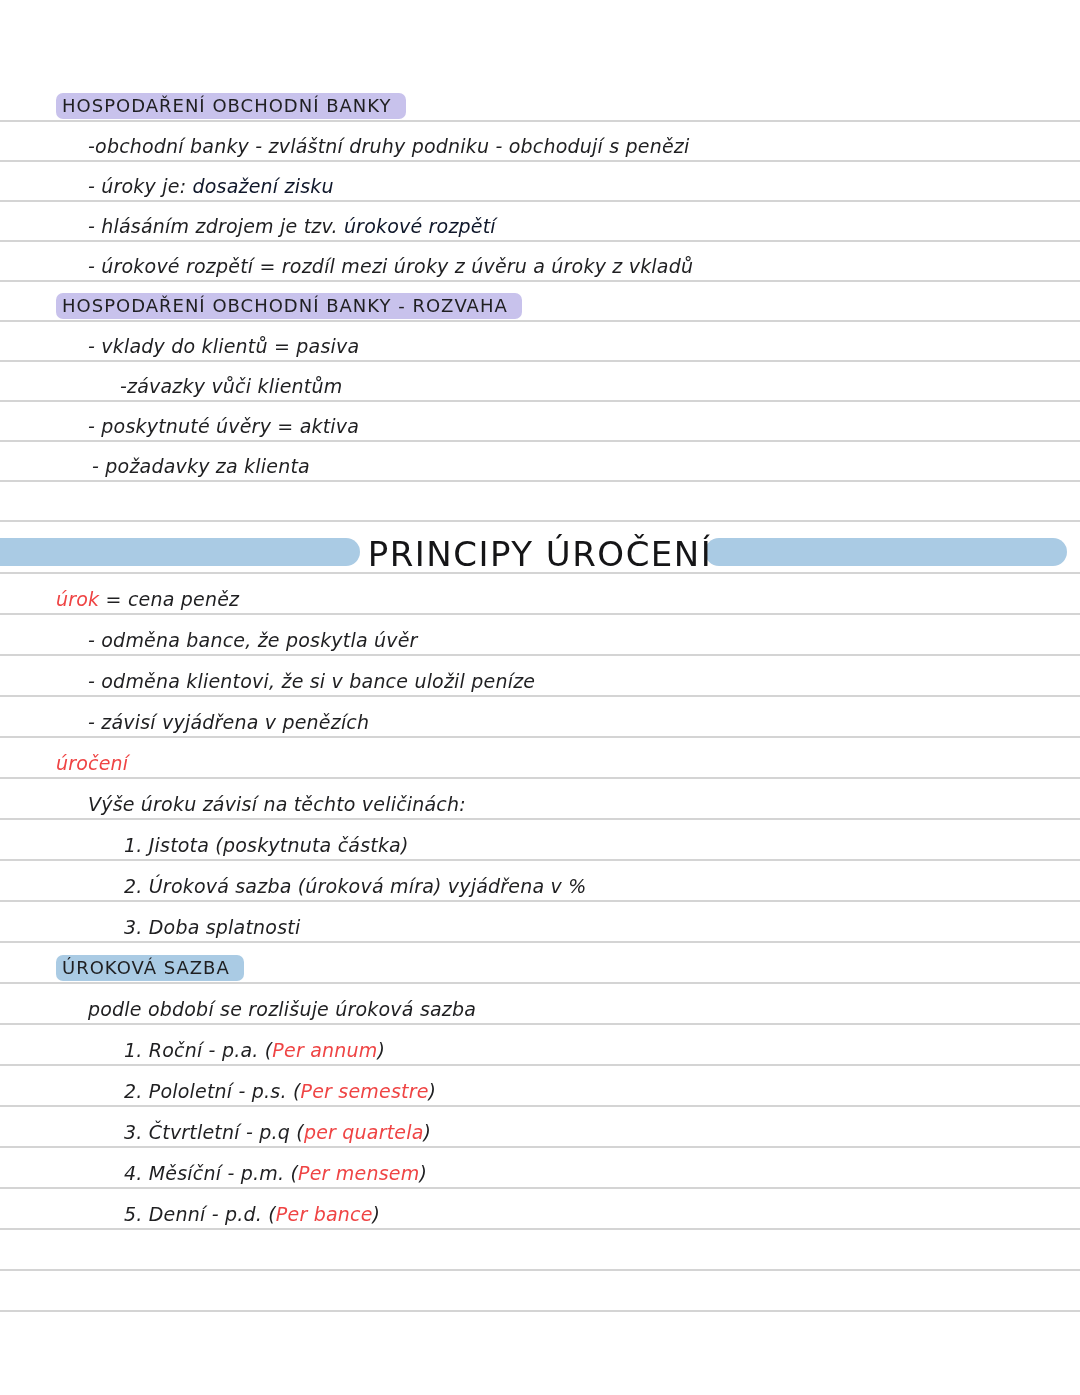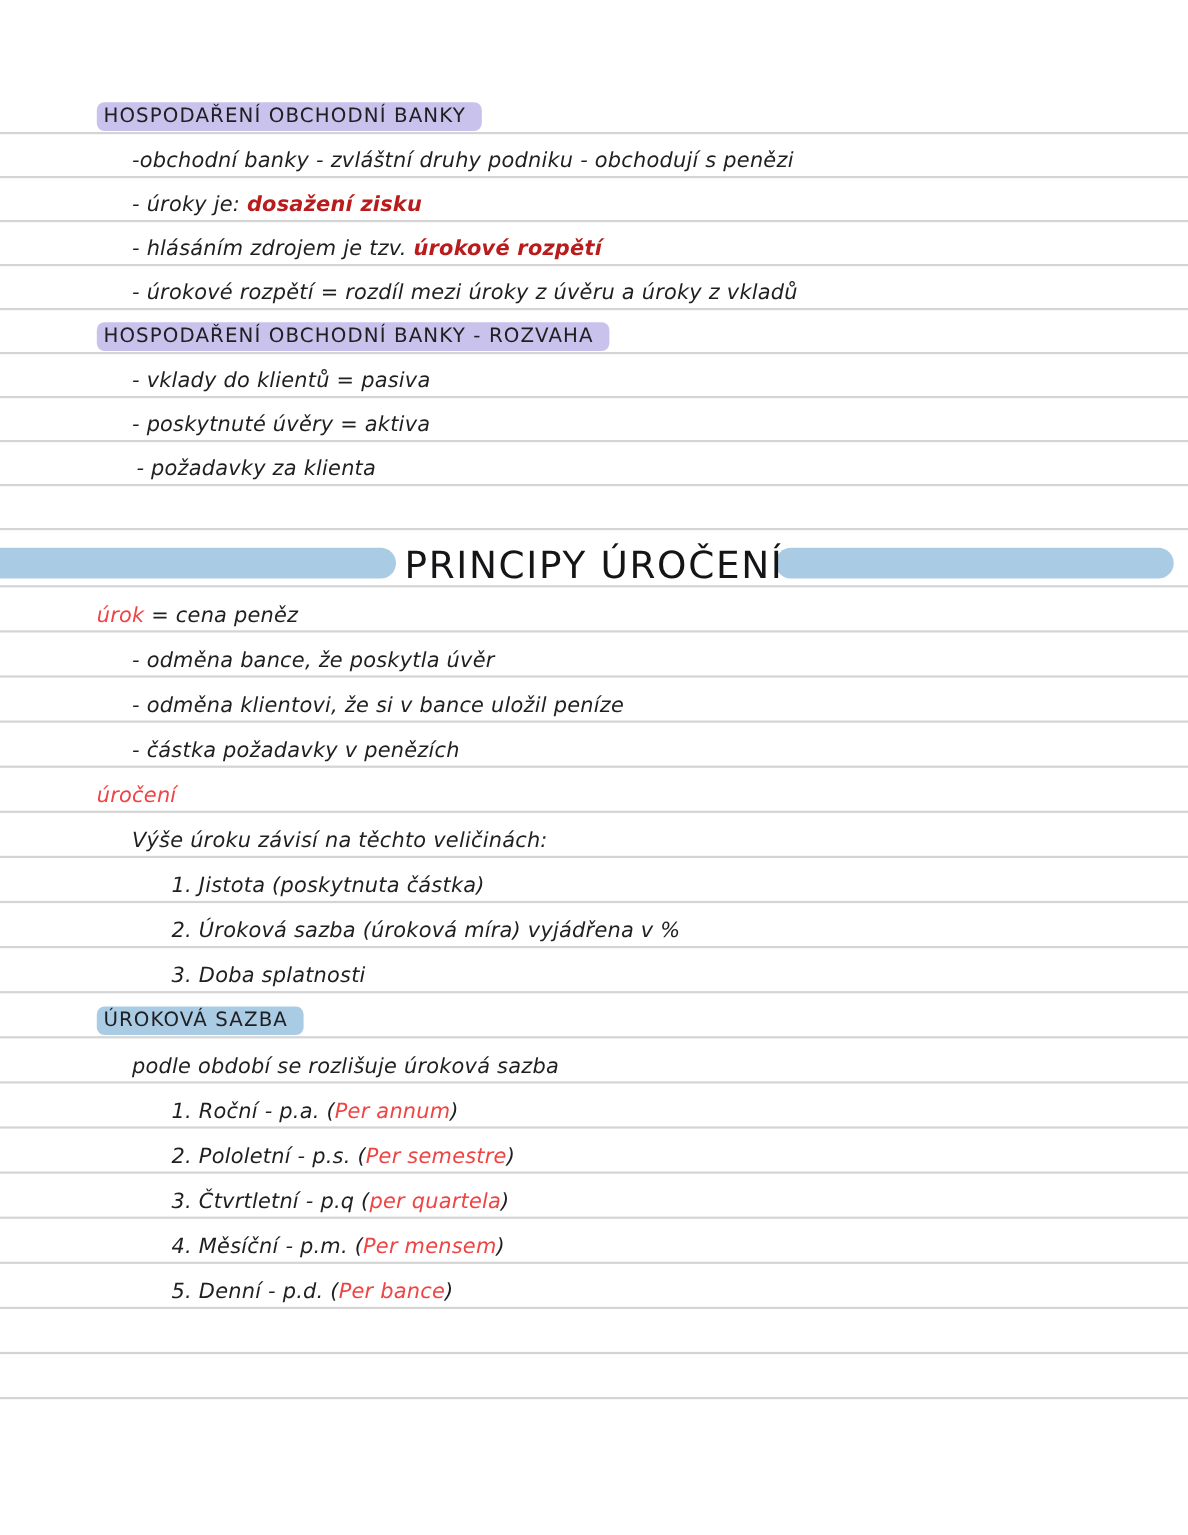--- a/index.html
+++ b/index.html
@@ -21,40 +21,39 @@
     align-items: flex-end;
   }
   .rowB { height: 41px; }
   .txt {
     font-style: italic;
     font-size: 19px;
     line-height: 1.1;
     padding-bottom: 3px;
     letter-spacing: 0.2px;
     white-space: nowrap;
-    margin-left: 32px;
   }
   .ind0 { padding-left: 56px; }
   .ind1 { padding-left: 88px; }
   .ind2 { padding-left: 124px; }
   .ind2a { padding-left: 120px; }
   .ind2b { padding-left: 92px; }
   .heading-pill {
     display: inline-block;
     font-style: normal;
     font-size: 18px;
     letter-spacing: 1px;
     border-radius: 7px;
     padding: 3px 14px 3px 6px;
     margin-bottom: -2px;
     white-space: nowrap;
   }
   .hl-purple { background: #c8c2ec; }
   .hl-blue   { background: #aacbe4; }
-  .term-purple { color: #b91c1c; font-weight: bold; }
+  .term-purple { color: #0f172a; }
   .term-blue   { color: #ef4444; }
   .row-title {
     position: relative;
     box-sizing: border-box;
     height: 52px;
     border-bottom: 2px solid #d4d4d4;
   }
   .title-bar {
     position: absolute;
     top: 16px;
@@ -104,20 +103,23 @@
 
   <div class="row">
     <div class="txt ind0">
       <span class="heading-pill hl-purple">HOSPODAŘENÍ OBCHODNÍ BANKY - ROZVAHA</span>
     </div>
   </div>
   <div class="row">
     <div class="txt ind1">- vklady do klientů = pasiva</div>
   </div>
   <div class="row">
+    <div class="txt ind2a">-závazky vůči klientům</div>
+  </div>
+  <div class="row">
     <div class="txt ind1">- poskytnuté úvěry = aktiva</div>
   </div>
   <div class="row">
     <div class="txt ind2b">- požadavky za klienta</div>
   </div>
   <div class="row"></div>
 
   <div class="row-title">
     <div class="title-bar bar-left"></div>
     <div class="title-bar bar-right"></div>
@@ -127,21 +129,21 @@
   <div class="row rowB">
     <div class="txt ind0"><span class="term-blue">úrok</span><span> = cena peněz</span></div>
   </div>
   <div class="row rowB">
     <div class="txt ind1">- odměna bance, že poskytla úvěr</div>
   </div>
   <div class="row rowB">
     <div class="txt ind1">- odměna klientovi, že si v bance uložil peníze</div>
   </div>
   <div class="row rowB">
-    <div class="txt ind1">- částka požadavky v penězích</div>
+    <div class="txt ind1">- závisí vyjádřena v penězích</div>
   </div>
   <div class="row rowB">
     <div class="txt ind0 term-blue">úročení</div>
   </div>
   <div class="row rowB">
     <div class="txt ind1">Výše úroku závisí na těchto veličinách:</div>
   </div>
   <div class="row rowB">
     <div class="txt ind2">1. Jistota (poskytnuta částka)</div>
   </div>

